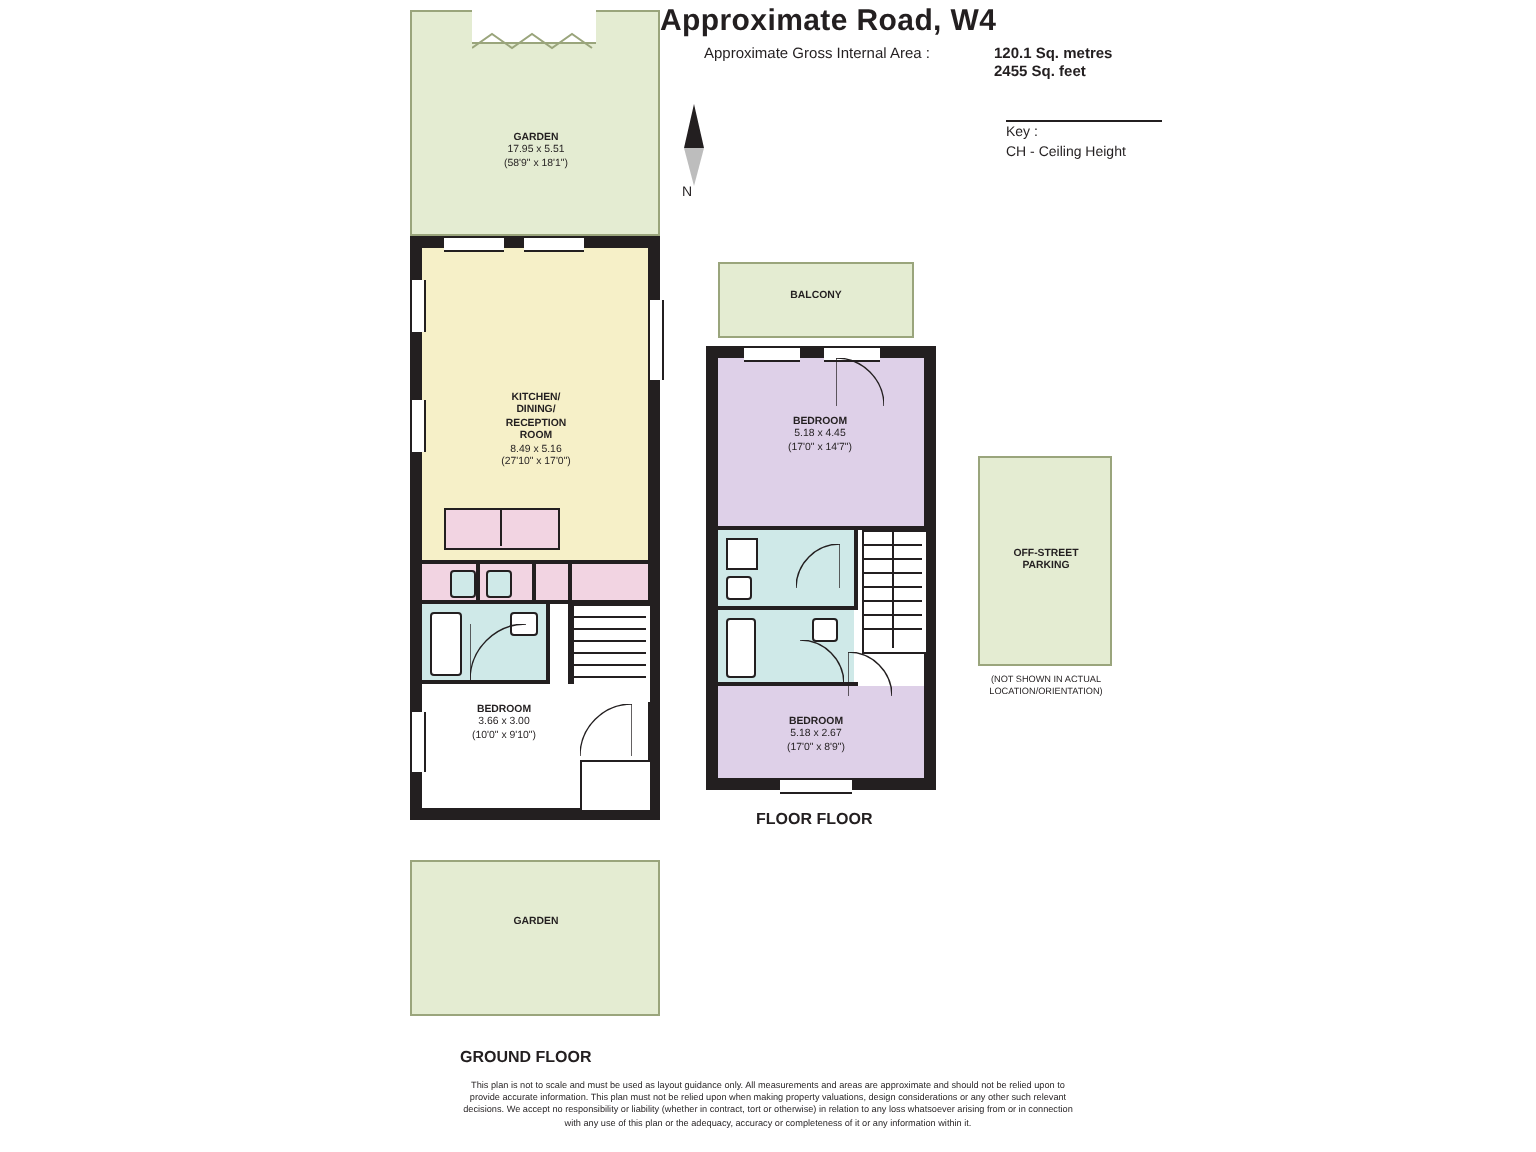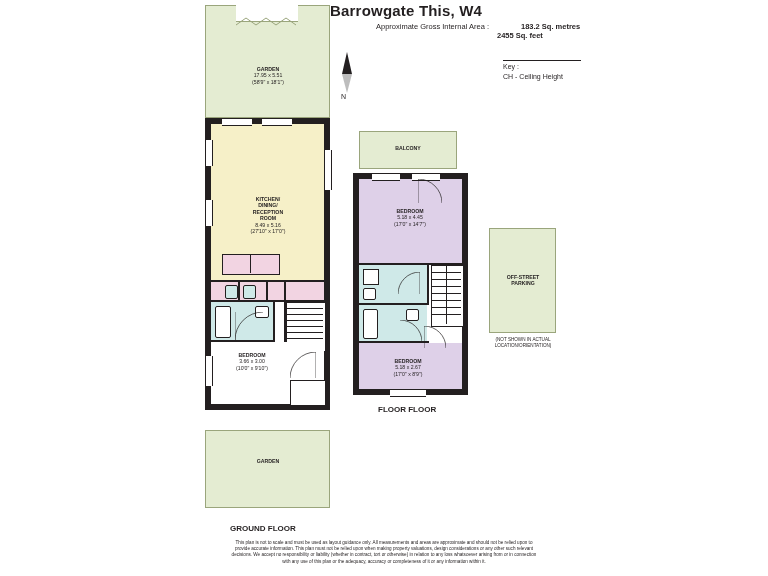--- a/index.html
+++ b/index.html
@@ -21,21 +21,20 @@
   #title {
     left: 330px; top: 2px;
     font-size: 15px;
     font-weight: bold;
     letter-spacing: 0.2px;
   }
   #area-line {
     left: 352px; top: 22px;
     width: 300px;
     font-size: 7.5px;
-    margin-left: 24px;
   }
   #area-line .val { position: absolute; left: 145px; top: 0; font-weight: bold; }
   #area-line2 { left: 497px; top: 31px; font-size: 7.5px; font-weight: bold; }
 
   
   #key-box {
     left: 503px; top: 62px;
     font-size: 7px;
     line-height: 10px;
   }
@@ -106,25 +105,25 @@
     color: #231f20;
   }
 
   
   .stair-line { position: absolute; background: #231f20; height: 1px; }
   .stair-v { position: absolute; background: #231f20; width: 1px; }
 </style>
 </head>
 <body>
 
-<div class="abs" id="title">Barrowgate This, W4</div>
+<div class="abs" id="title">Approximate Road, W4</div>
 
 <div class="abs" id="area-line">
   <span class="lbl-static">Approximate Gross Internal Area :</span>
-  <span class="val">183.2 Sq. metres</span>
+  <span class="val">120.1 Sq. metres</span>
 </div>
 <div class="abs" id="area-line2">2455 Sq. feet</div>
 
 <div class="abs" id="key-rule"></div>
 <div class="abs" id="key-box">
   <div class="kb-line">Key :</div>
   <div class="kb-line">CH - Ceiling Height</div>
 </div>
 
 <div class="abs" id="compass">

